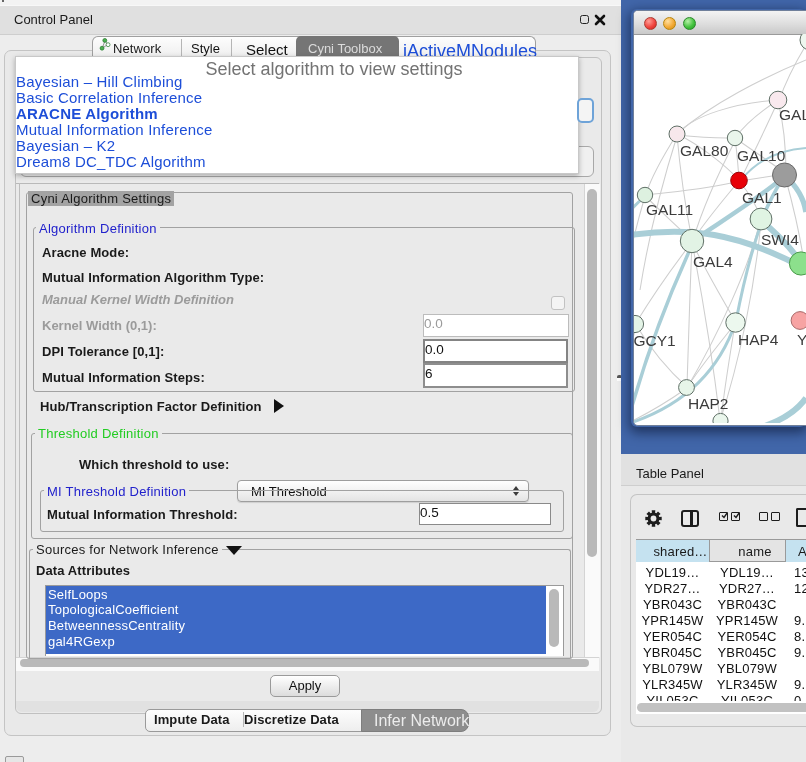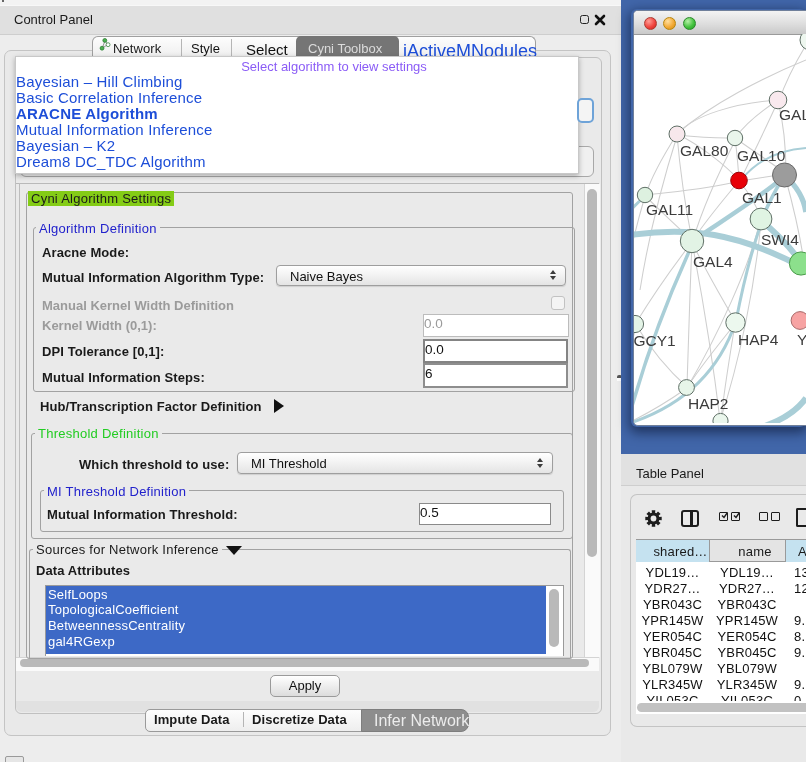--- a/index.html
+++ b/index.html
@@ -57,56 +57,49 @@
 
 <div class="abs" style="left:584px;top:184px;width:15px;height:473px;background:#fafafa;border-left:1px solid #d4d4d4;"></div>
 <div class="abs" style="left:586.5px;top:189px;width:10px;height:368px;background:#b9b9b9;border-radius:5px;"></div>
 
 <div class="abs" style="left:16px;top:657px;width:583px;height:13px;background:#fafafa;border-top:1px solid #d4d4d4;"></div>
 <div class="abs" style="left:20px;top:658.5px;width:569px;height:8px;background:#b9b9b9;border-radius:4px;"></div>
 
 <div class="abs" style="left:20px;top:146px;width:572px;height:29px;border:1px solid #a8a8a8;border-radius:6px;background:#f0f0f0;"></div>
 
 <div class="grpbox" style="left:26px;top:192px;width:545px;height:465px;border-radius:3px;"></div>
-<div class="grplab" style="left:28px;top:191px;color:#1a1a1a;background:#84cc16;">Cyni Algorithm Settings</div>
+<div class="grplab" style="left:28px;top:191px;color:#1a1a1a;background:#a3a3a3;">Cyni Algorithm Settings</div>
 
 <div class="grpbox" style="left:33px;top:227px;width:540px;height:163px;"></div>
 <div class="grplab" style="left:36px;top:221px;color:#2222cc;">Algorithm Definition</div>
 
 <div class="abs bl" style="left:42px;top:245px;">Aracne Mode:</div>
 
 <div class="abs bl" style="left:42px;top:270px;">Mutual Information Algorithm Type:</div>
-<div class="combo" style="left:276px;top:265px;width:288px;height:19px;">
-      <span class="ctext">Naive Bayes</span>
-      <span class="carr">
-        <span class="tup"></span>
-        <span class="tdn"></span>
-      </span>
-    </div>
-
-<div class="abs gr" style="left:42px;top:298px;">Manual Kernel Width Definition</div>
+
+<div class="abs gr" style="left:42px;top:292px;font-style:italic;">Manual Kernel Width Definition</div>
 <div class="abs" style="left:551px;top:296px;width:12px;height:12px;border:1px solid #c2c2c2;border-radius:3px;background:#f4f4f4;"></div>
 
 <div class="abs gr" style="left:42px;top:318px;">Kernel Width (0,1):</div>
 <div class="tfield" style="left:423px;top:314px;width:140px;height:20px;border:1px solid #bcbcbc;color:#9b9b9b;padding:1px 4px 0 0;font-size:13.5px;">0.0</div>
 
 <div class="abs bl" style="left:42px;top:344px;">DPI Tolerance [0,1]:</div>
 <div class="tfield" style="left:423px;top:339px;width:138px;height:19px;border:2px solid #848484;padding:1px 3px 0 0;font-size:13.5px;">0.0</div>
 
 <div class="abs bl" style="left:42px;top:370px;">Mutual Information Steps:</div>
 <div class="tfield" style="left:423px;top:363px;width:138px;height:20px;border:2px solid #8e8e8e;padding:1px 3px 0 0;font-size:13.5px;">6</div>
 
 <div class="abs bl" style="left:40px;top:399px;">Hub/Transcription Factor Definition</div>
 <div class="abs" style="left:274px;top:399px;width:0;height:0;border-top:7px solid transparent;border-bottom:7px solid transparent;border-left:10px solid #111;"></div>
 
 <div class="grpbox" style="left:31px;top:433px;width:540px;height:104px;"></div>
 <div class="grplab" style="left:35px;top:426px;color:#22cc22;">Threshold Definition</div>
 
 <div class="abs bl" style="left:79px;top:457px;">Which threshold to use:</div>
-<div class="combo" style="left:237px;top:452px;width:290px;height:20px;padding-left:24px;">
+<div class="combo" style="left:237px;top:480px;width:290px;height:20px;">
       <span class="ctext">MI Threshold</span>
       <span class="carr" style="top:5px;">
         <span class="tup"></span>
         <span class="tdn"></span>
       </span>
     </div>
 
 <div class="grpbox" style="left:40px;top:490px;width:522px;height:40px;"></div>
 <div class="grplab" style="left:44px;top:484px;color:#2222cc;">MI Threshold Definition</div>
 
@@ -122,30 +115,30 @@
 <div class="abs" style="left:46px;top:586px;width:500px;height:68px;background:#3d69c6;"></div>
 <div class="abs" style="left:48px;top:586.5px;font-size:13px;letter-spacing:0.2px;color:#fff;line-height:15.9px;">SelfLoops<br>TopologicalCoefficient<br>BetweennessCentrality<br>gal4RGexp</div>
 <div class="abs" style="left:549px;top:589px;width:10px;height:58px;background:#b9b9b9;border-radius:5px;"></div>
 
 <div class="abs" style="left:270px;top:675px;width:68px;height:20px;border:1px solid #9a9a9a;border-radius:5px;background:linear-gradient(#ffffff,#ececec 55%,#dcdcdc);text-align:center;font-size:13px;color:#111;line-height:20px;">Apply</div>
 
 <div class="abs" style="left:145px;top:709px;width:216px;height:21px;border:1px solid #9a9a9a;border-radius:5px 0 0 5px;background:linear-gradient(#fdfdfd,#eeeeee);"></div>
 <div class="abs" style="left:243px;top:712px;width:1px;height:15px;background:#b5b5b5;"></div>
 <div class="abs" style="left:361px;top:709px;width:106px;height:21px;background:#8d8d8d;border:1px solid #7e7e7e;border-radius:0 8px 8px 0;"></div>
 <div class="abs bl" style="left:154px;top:712px;">Impute Data</div>
-<div class="abs bl" style="left:252px;top:712px;text-align:right;">Discretize Data</div>
+<div class="abs bl" style="left:244px;top:712px;text-align:right;">Discretize Data</div>
 <div class="abs" style="left:374px;top:712px;font-size:16px;color:#ececec;">Infer Network</div>
 
 <div class="abs" style="left:5px;top:756px;width:17px;height:12px;border:1px solid #9a9a9a;background:#e6e6e6;border-radius:2px;"></div>
 
 <div class="abs" style="left:616.5px;top:374.5px;width:5px;height:4px;background:#555;border-radius:2px 2px 0 0;"></div>
 <div class="abs" style="left:617px;top:378px;width:4.5px;height:3px;background:#fdfdfd;"></div>
 
 <div class="abs" style="left:15px;top:56px;width:562px;height:116px;background:#ffffff;border:1px solid #c8c8c8;box-shadow:0 2px 5px rgba(0,0,0,0.28);"></div>
-<div class="abs" style="left:15px;top:59px;width:638px;text-align:center;font-size:13px;color:#8b5cf6;">Select algorithm to view settings</div>
+<div class="abs" style="left:15px;top:59px;width:638px;text-align:center;font-size:18px;color:#737373;">Select algorithm to view settings</div>
 <div class="abs" style="left:16px;top:74px;font-size:15px;letter-spacing:0.2px;color:#1d4ed8;line-height:15.95px;">Bayesian – Hill Climbing<br>Basic Correlation Inference<br><b>ARACNE Algorithm</b><br>Mutual Information Inference<br>Bayesian – K2<br>Dream8 DC_TDC Algorithm</div>
 
 <div class="abs" style="left:576.5px;top:98px;width:13px;height:21px;border:2.5px solid #6ea3d8;border-radius:5px 5px 5px 5px;background:#f4f4f4;"></div>
 
 <div class="abs" style="left:621px;top:0;width:185px;height:454px;background:#4166a9;"></div>
 
 <div class="abs" style="left:631px;top:9px;width:175px;height:418px;border-radius:6px;box-shadow:0 4px 12px 2px rgba(5,15,40,0.55);"></div>
 
 <div class="abs" style="left:633px;top:10px;width:173px;height:414px;border-radius:5px 0 0 5px;background:#fff;border:1px solid #6f7f9a;border-right:none;overflow:hidden;">
   <div style="position:absolute;left:0;top:0;width:173px;height:23px;background:linear-gradient(#f3f3f3,#dedede 55%,#c9c9c9);border-bottom:1px solid #9a9a9a;"></div>

